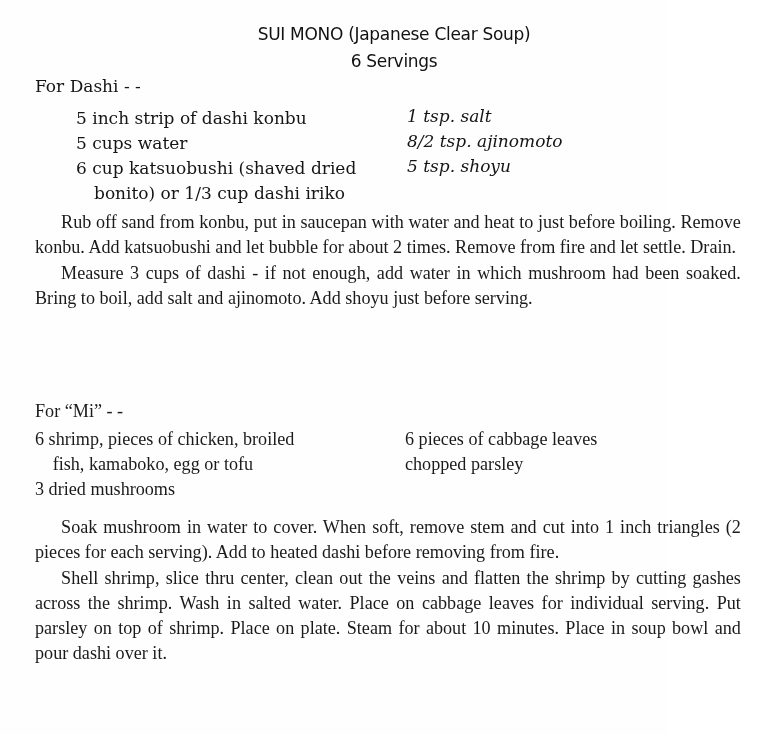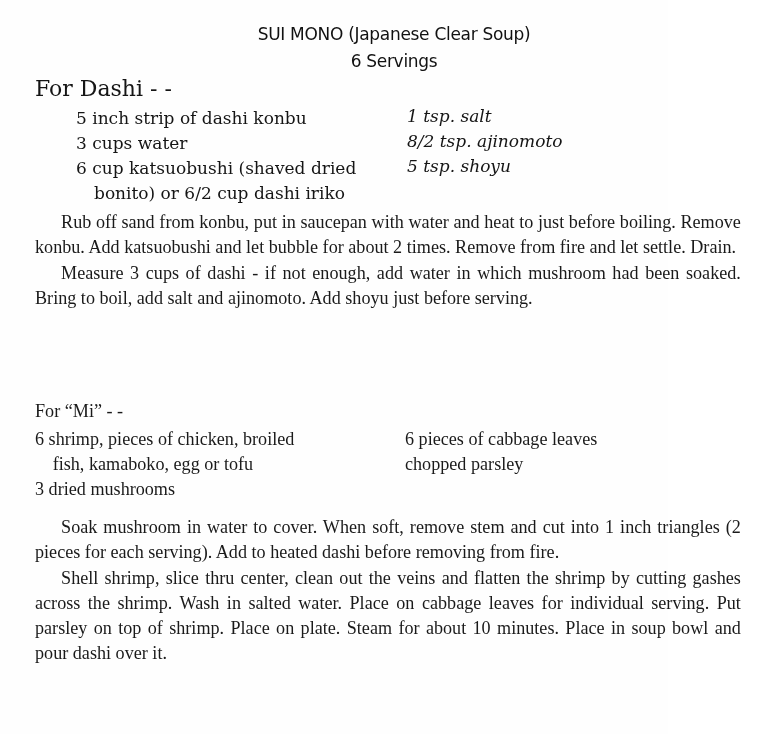--- a/index.html
+++ b/index.html
@@ -5,21 +5,21 @@
   html, body { margin: 0; padding: 0; background: #ffffff; }
   body { width: 768px; height: 734px; position: relative; overflow: hidden; color: #1a1a1a; }
   .page { position: absolute; left: 0; top: 0; width: 668px; height: 734px; background: #fefefe; }
   .title {
     position: absolute; left: 0; width: 768px; text-align: center;
     font-family: "DejaVu Sans", sans-serif; font-size: 17px; letter-spacing: -0.3px; color: #111;
   }
   .t1 { top: 24px; left: 10px; }
   .t2 { top: 51px; left: 10px; }
   .serif { font-family: "DejaVu Serif", serif; color: #151515; }
-  .heading { position: absolute; font-size: 22px; }
+  .heading { position: absolute; font-size: 17px; }
   .ing { position: absolute; font-size: 17px; line-height: 25px; white-space: nowrap; }
   .ing .indent { padding-left: 18px; }
   .para {
     position: absolute; left: 35px; width: 706px;
     font-family: "Liberation Serif", serif; font-size: 19.5px; line-height: 25.3px;
     text-align: justify; transform: scaleX(0.93); transform-origin: left top; width: 759px;
   }
   .para p { margin: 0; text-indent: 28px; text-align-last: left; }
   .mi { position: absolute; font-family: "Liberation Serif", serif; font-size: 19.5px; line-height: 25px; white-space: nowrap; transform: scaleX(0.93); transform-origin: left top; }
   .mi .indent { padding-left: 19px; }
@@ -29,23 +29,23 @@
 
 <div class="page">
 
   <div class="title t1">SUI MONO (Japanese Clear Soup)</div>
   <div class="title t2">6 Servings</div>
 
   <div class="heading serif" style="left:35px; top:76px;">For Dashi - -</div>
 
   <div class="ing serif" style="left:35px; top:106px;margin-left:41px;">
     <div>5 inch strip of dashi konbu</div>
-    <div>3 cups water</div>
+    <div>5 cups water</div>
     <div>6 cup katsuobushi (shaved dried</div>
-    <div class="indent">bonito) or 6/2 cup dashi iriko</div>
+    <div class="indent">bonito) or 1/3 cup dashi iriko</div>
   </div>
 
   <div class="ing serif" style="left:407px; top:104px;font-style:italic;">
     <div>1 tsp. salt</div>
     <div>8/2 tsp. ajinomoto</div>
     <div>5 tsp. shoyu</div>
   </div>
 
   <div class="para" style="top:209px;">
     <p>Rub off sand from konbu, put in saucepan with water and heat to just before boiling. Remove konbu. Add katsuobushi and let bubble for about 2 times. Remove from fire and let settle. Drain.</p>

